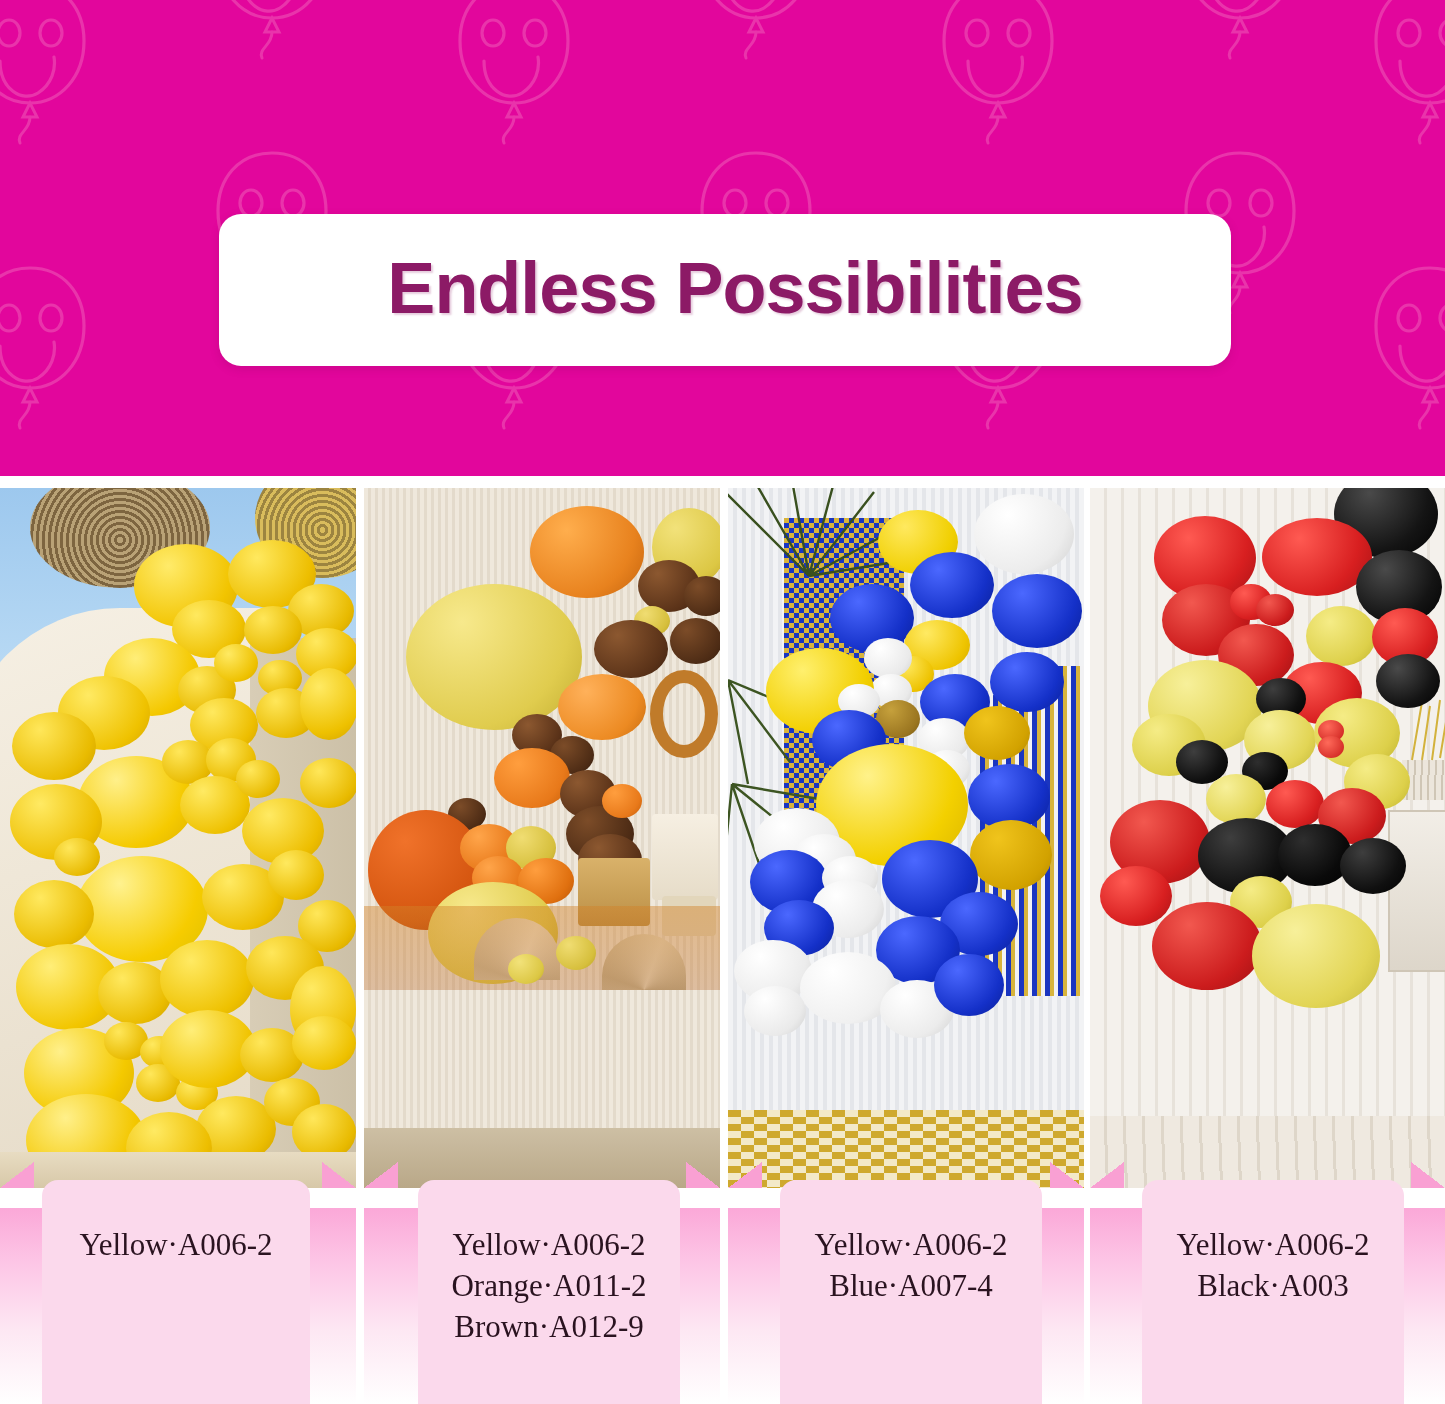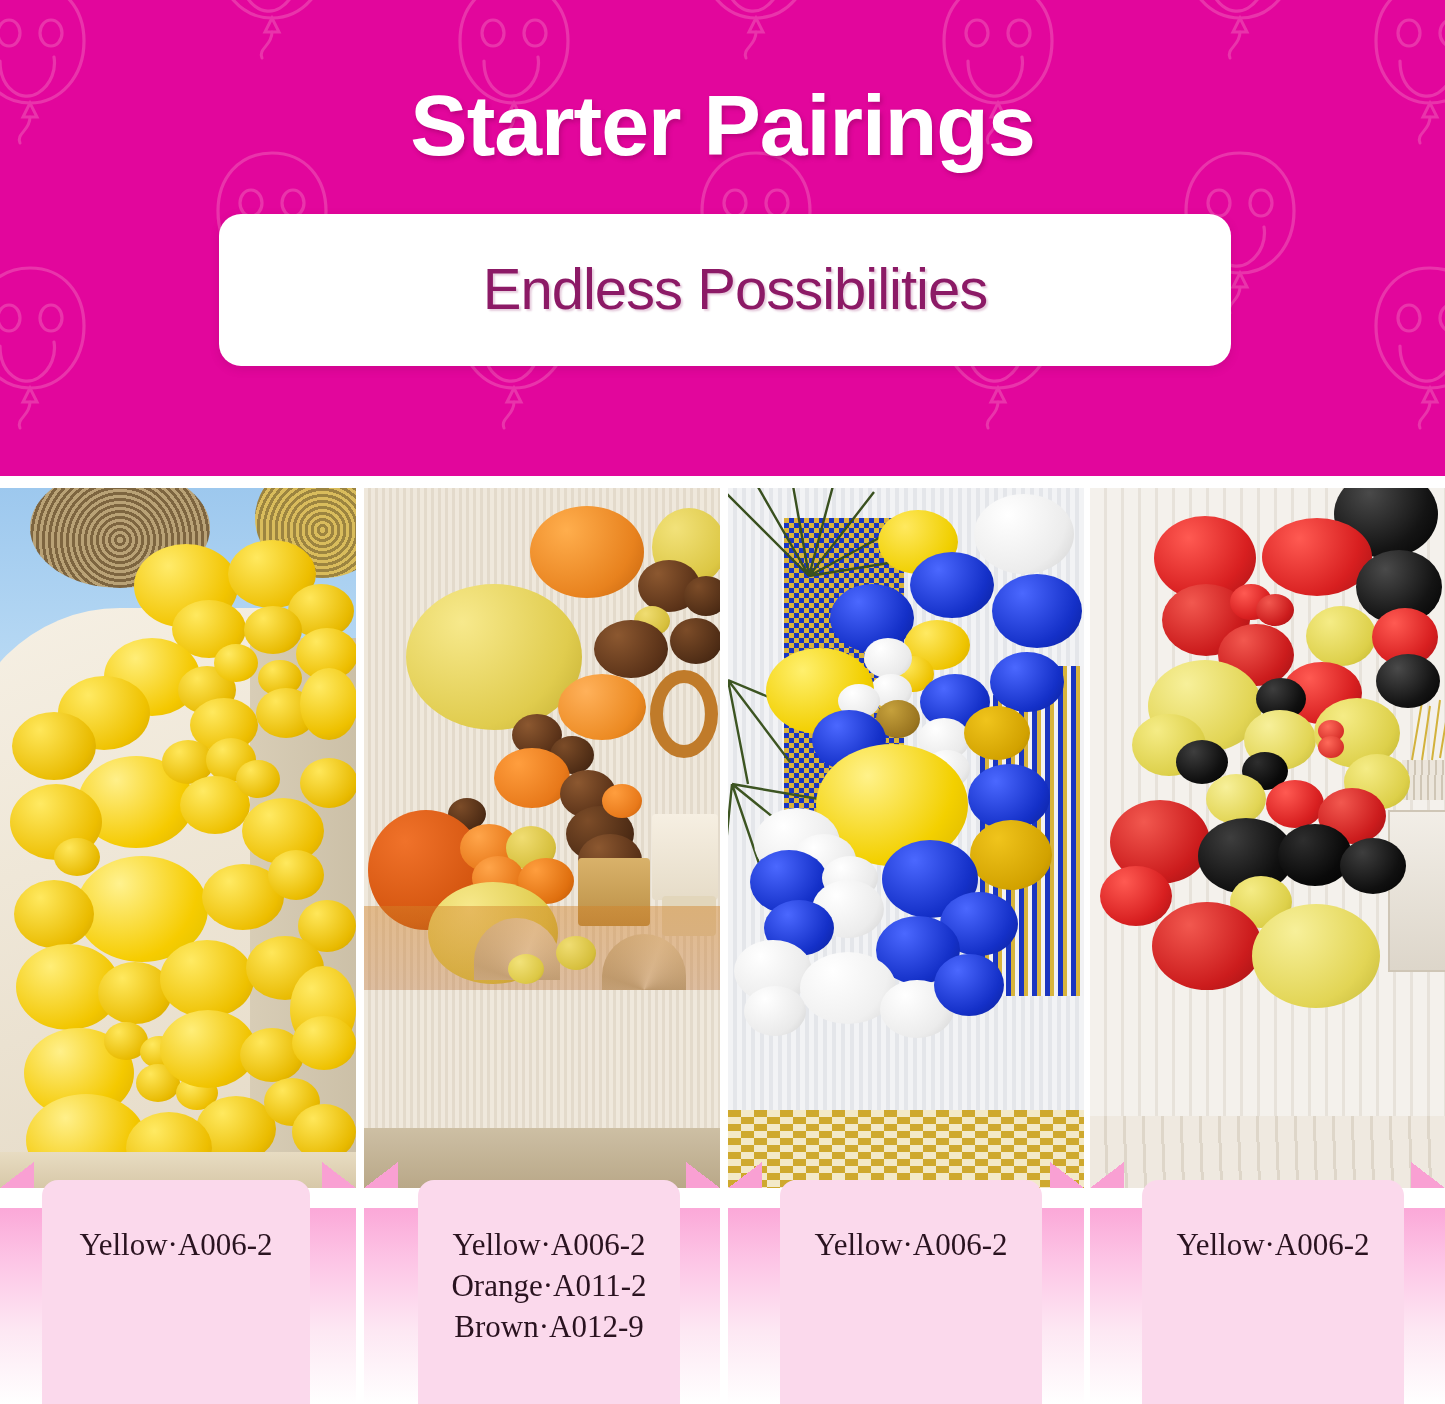--- a/index.html
+++ b/index.html
@@ -26,21 +26,21 @@
   }
 
   .banner {
     position:absolute; left:219px; top:214px;
     width:1012px; height:152px;
     background:#ffffff; border-radius:22px;
     box-shadow:0 3px 10px rgba(110,0,70,.18);
     display:flex; align-items:center; justify-content:center;
   }
   .banner-text {
-    color:#8c1a66; font-size:58px; font-weight:normal;
+    color:#8c1a66; font-size:72px; font-weight:bold;
     letter-spacing:-1px; white-space:nowrap;
     text-shadow:2px 2px 2px rgba(140,26,102,.22);
     transform:translateY(-2px);
     margin-left:20px;
   }
 
   
   .strip { position:absolute; left:0; top:488px; width:1445px; height:700px; }
   .panel {
     position:absolute; top:0; height:700px; overflow:hidden;
@@ -111,21 +111,20 @@
       <use href="#sb" x="998" y="45"></use>
       <use href="#sb" x="998" y="330"></use>
       <use href="#sb" x="1240" y="-40"></use>
       <use href="#sb" x="1240" y="215"></use>
       <use href="#sb" x="1430" y="45"></use>
       <use href="#sb" x="30" y="330"></use>
       <use href="#sb" x="1430" y="330"></use>
     </g>
   </svg>
 
-  <div class="title">Starter Pairings</div>
 
   <div class="banner">
     <span class="banner-text">Endless Possibilities</span>
   </div>
 </div>
 
 <div class="strip">
 
   <div class="panel p1">
     <div class="scene">
@@ -362,17 +361,19 @@
 </div>
 
 <div class="card c2">
   <div class="card-line">Yellow·A006-2</div>
   <div class="card-line">Orange·A011-2</div>
   <div class="card-line">Brown·A012-9</div>
 </div>
 
 <div class="card c3">
   <div class="card-line">Yellow·A006-2</div>
+  <div class="card-line">Blue·A007-4</div>
 </div>
 
 <div class="card c4">
   <div class="card-line">Yellow·A006-2</div>
+  <div class="card-line">Black·A003</div>
 </div>
 
 </body></html>

